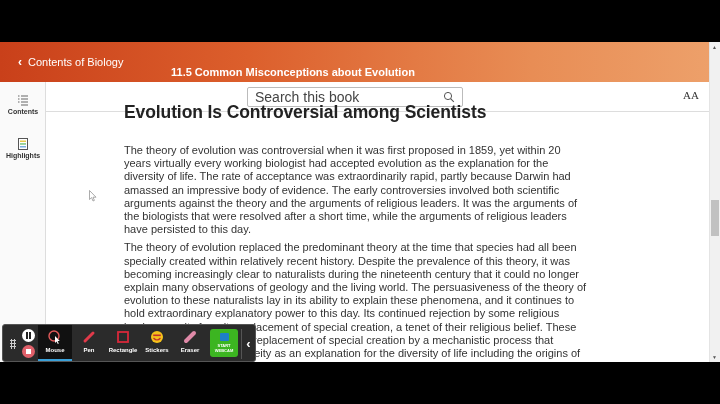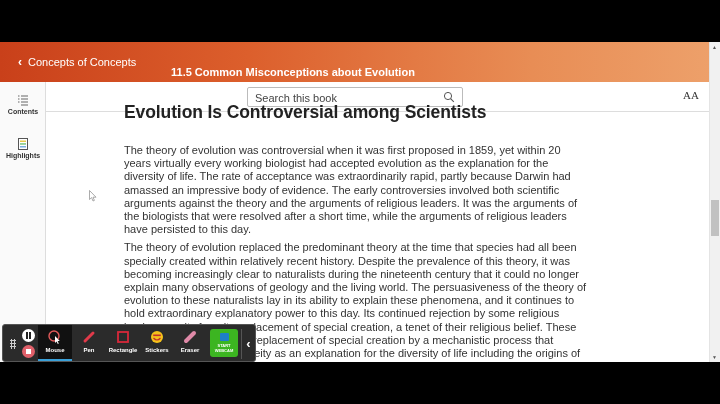--- a/index.html
+++ b/index.html
@@ -8,21 +8,21 @@
   #topbar { position: absolute; left: 0; top: 0; width: 709px; height: 40px;
     background: linear-gradient(90deg, #c9401a 0%, #dc5f2c 35%, #e88d55 75%, #eda06a 100%); color: #fff; }
   #back { position: absolute; left: 18px; top: 13px; font-size: 11px; display: flex; align-items: center; gap: 6px; cursor: pointer; }
   #back .chev { font-size: 12px; font-weight: bold; }
   #chapter-title { position: absolute; left: 171px; top: 24px; font-size: 11px; font-weight: bold; }
   #sidebar { position: absolute; left: 0; top: 40px; width: 46px; height: 280px; background: #fafafa; border-right: 1px solid #ddd; }
   .side-btn { position: absolute; left: 0; width: 46px; text-align: center; font-size: 7px; font-weight: bold; color: #333; cursor: pointer; }
   .side-btn .ico { display: block; margin: 0 auto 2px; width: 12px; height: 12px; }
   #toolbar-strip { position: absolute; left: 46px; top: 40px; width: 663px; height: 30px; border-bottom: 1px solid #ddd; background: #fff; }
   #search { position: absolute; left: 201px; top: 5px; width: 216px; height: 20px; border: 1px solid #bbb; border-radius: 2px; background: #fff; }
-  #search input { border: none; outline: none; width: 180px; height: 18px; margin-left: 7px; font-size: 11px; color: #333; font-family: "Liberation Sans", sans-serif; background: transparent; }
+  #search input { border: none; outline: none; width: 180px; height: 18px; margin-left: 7px; font-size: 14px; color: #333; font-family: "Liberation Sans", sans-serif; background: transparent; }
   #search input::placeholder { color: #444; }
   #search-icon { position: absolute; right: 7px; top: 3px; width: 12px; height: 12px; }
   #textsize { position: absolute; right: 10px; top: 7px; font-family: "Liberation Serif", serif; font-size: 11px; color: #333; cursor: pointer; margin-left: 42px; }
   #content { position: absolute; left: 124px; top: 60px; width: 466px; color: #333; }
   #content h2 { font-size: 17.5px; font-weight: bold; color: #222; margin-bottom: 21px; white-space: nowrap; letter-spacing: -0.1px; }
   #content p { font-size: 11px; line-height: 13.2px; margin-bottom: 5px; }
   #scrollbar { position: absolute; left: 709px; top: 0; width: 11px; height: 320px; background: #f1f1f1; border-left: 1px solid #e4e4e4; }
   #scroll-up { position: absolute; top: 2px; left: 2px; font-size: 5px; color: #555; }
   #scroll-down { position: absolute; bottom: 2px; left: 2px; font-size: 5px; color: #555; }
   #scroll-thumb { position: absolute; left: 1px; top: 158px; width: 8px; height: 36px; background: #c1c1c1; }
@@ -43,21 +43,21 @@
   #webcam .cam { display: block; width: 9px; height: 8px; margin: 4px auto 2px; background: #1e7fc8; border-radius: 1px; }
   #collapse { position: absolute; left: 238px; top: 4px; width: 14px; height: 30px; border-left: 1px solid #555; color: #fff; font-size: 13px; font-weight: bold; text-align: center; line-height: 30px; cursor: pointer; }
 </style>
 </head>
 <body>
 
 <div id="screen">
   <div id="topbar">
     <div id="back">
       <span class="chev">‹</span>
-      <span>Concepts of Concepts</span>
+      <span>Contents of Biology</span>
     </div>
     <div id="chapter-title">11.5 Common Misconceptions about Evolution</div>
   </div>
 
   <div id="sidebar">
     <div class="side-btn" style="top:12px;">
       <svg class="ico" viewBox="0 0 12 12">
         <g stroke="#666" stroke-width="1">
             <line x1="1" y1="2" x2="2.5" y2="2"></line>
             <line x1="4" y1="2" x2="11" y2="2"></line>

